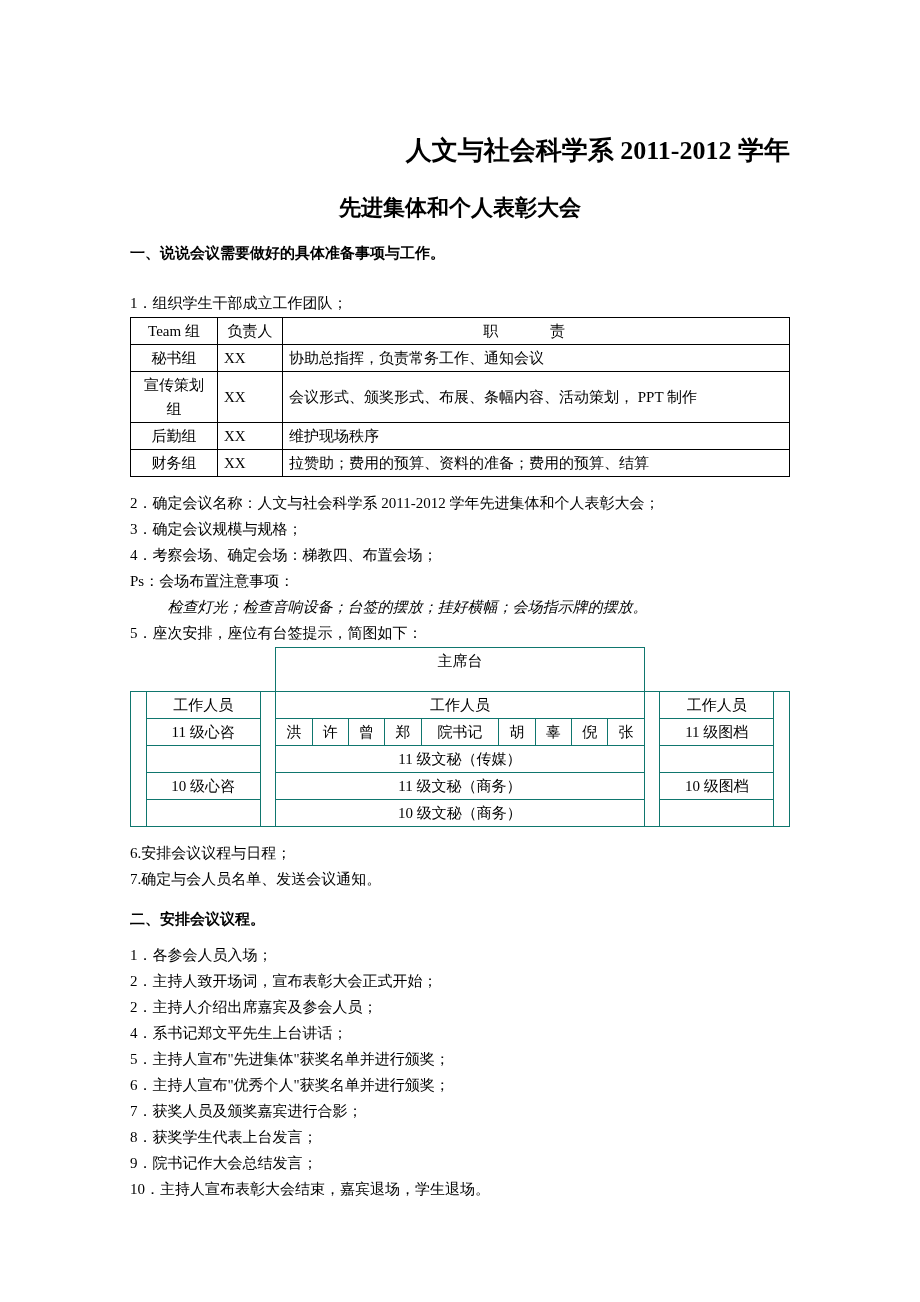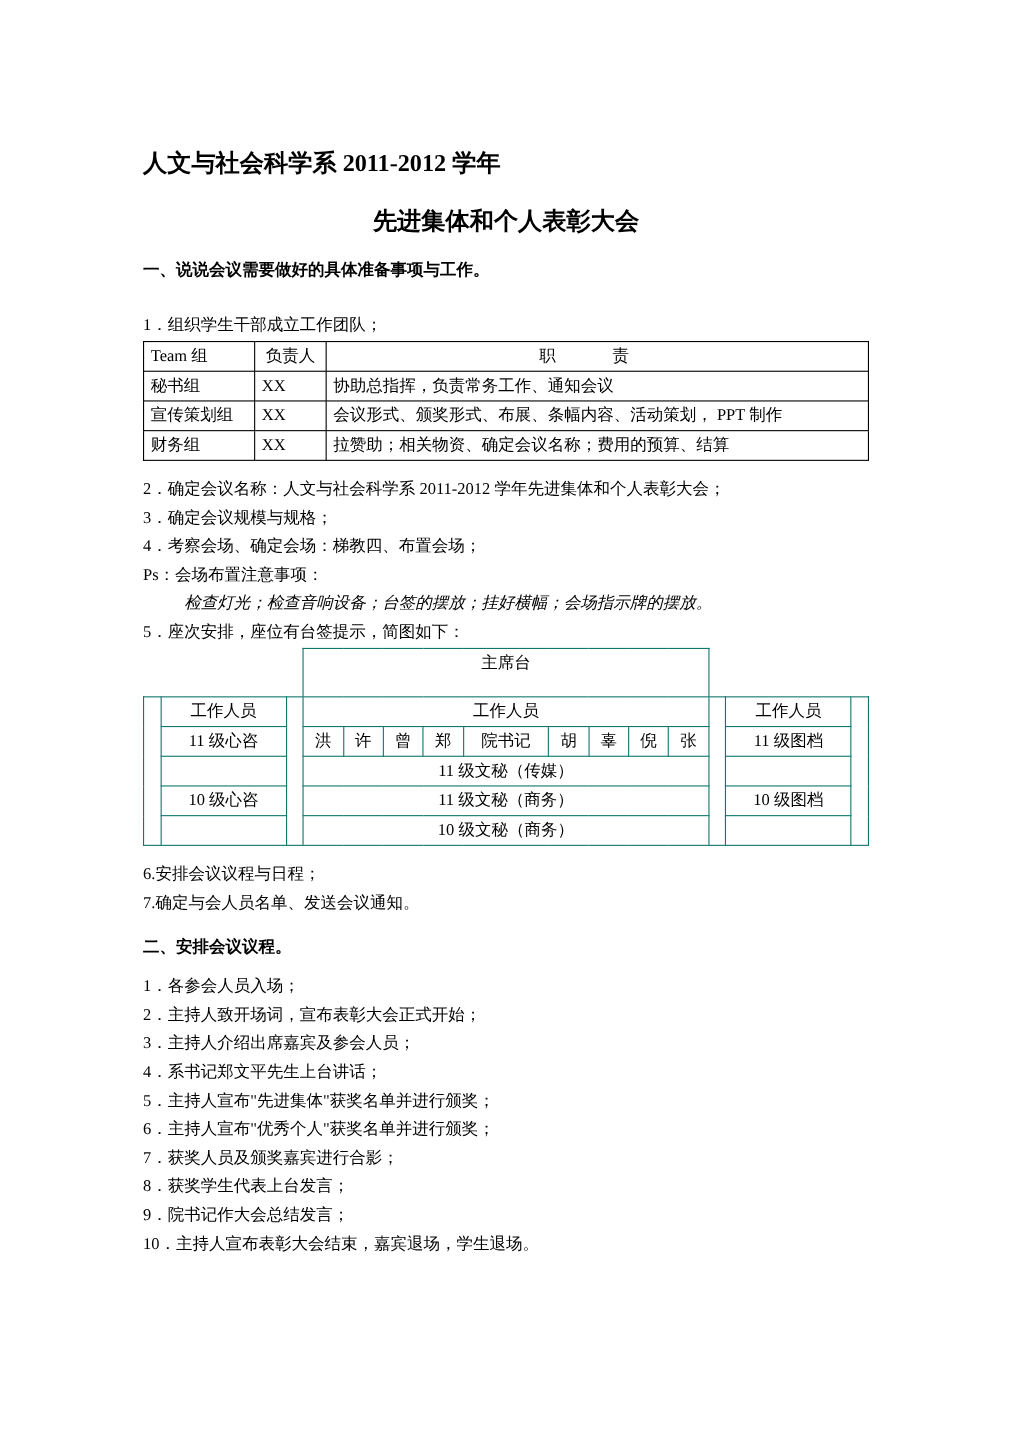--- a/index.html
+++ b/index.html
@@ -6,22 +6,22 @@
     body {
       font-family: "SimSun", "宋体", serif;
       font-size: 15px;
       line-height: 1.6;
       color: #000;
       background: #fff;
       padding: 130px 130px 100px 130px;
       width: 920px;
     }
     .title-main {
-      text-align: left;
-      font-size: 22px;
+      text-align: right;
+      font-size: 26px;
       font-weight: bold;
       margin-bottom: 18px;
       font-family: "SimSun", "宋体", serif;
     }
     .title-sub {
       text-align: center;
       font-size: 22px;
       font-weight: bold;
       margin-bottom: 16px;
       font-family: "SimSun", "宋体", serif;
@@ -42,21 +42,21 @@
       width: 100%;
       margin-top: 2px;
       margin-bottom: 14px;
     }
     table.team td, table.team th {
       border: 1px solid #000;
       padding: 1px 6px;
       font-size: 15px;
       font-weight: normal;
     }
-    table.team td:nth-child(1) { width: 101px; text-align: left; }
+    table.team td:nth-child(1) { width: 87px; text-align: center; }
     table.team td:nth-child(2) { width: 65px; }
     table.team td:nth-child(3) { }
     table.team .hcell { text-align: center; }
     .dutyhead { letter-spacing: 24px; text-align: center; padding-left: 24px; }
 
     table.seating {
       border-collapse: collapse;
       width: 100%;
       margin-top: 2px;
       margin-bottom: 14px;
@@ -93,23 +93,28 @@
     <td>秘书组</td>
     <td>XX</td>
     <td>协助总指挥，负责常务工作、通知会议</td>
   </tr>
   <tr>
     <td>宣传策划组</td>
     <td>XX</td>
     <td>会议形式、颁奖形式、布展、条幅内容、活动策划， PPT 制作</td>
   </tr>
   <tr>
+    <td>后勤组</td>
+    <td>XX</td>
+    <td>维护现场秩序</td>
+  </tr>
+  <tr>
     <td>财务组</td>
     <td>XX</td>
-    <td>拉赞助；相关物资、确定会议名称；费用的预算、结算</td>
+    <td>拉赞助；费用的预算、资料的准备；费用的预算、结算</td>
   </tr>
 </tbody>
   </table>
 
 <div class="list-item">2．确定会议名称：人文与社会科学系 2011-2012 学年先进集体和个人表彰大会；</div>
 <div class="list-item">3．确定会议规模与规格；</div>
 <div class="list-item">4．考察会场、确定会场：梯教四、布置会场；</div>
 <div class="list-item">Ps：会场布置注意事项：</div>
 <div class="list-item indent">检查灯光；检查音响设备；台签的摆放；挂好横幅；会场指示牌的摆放。</div>
 <div class="list-item">5．座次安排，座位有台签提示，简图如下：</div>
@@ -184,20 +189,20 @@
 </style>
 
 <div class="list-item">6.安排会议议程与日程；</div>
 <div class="list-item">7.确定与会人员名单、发送会议通知。</div>
 
 <div class="spacer-md"></div>
 
 <div class="section-heading">二、安排会议议程。</div>
 <div class="list-item">1．各参会人员入场；</div>
 <div class="list-item">2．主持人致开场词，宣布表彰大会正式开始；</div>
-<div class="list-item">3．主持人介绍出席嘉宾及参会人员；</div>
+<div class="list-item">2．主持人介绍出席嘉宾及参会人员；</div>
 <div class="list-item">4．系书记郑文平先生上台讲话；</div>
 <div class="list-item">5．主持人宣布"先进集体"获奖名单并进行颁奖；</div>
 <div class="list-item">6．主持人宣布"优秀个人"获奖名单并进行颁奖；</div>
 <div class="list-item">7．获奖人员及颁奖嘉宾进行合影；</div>
 <div class="list-item">8．获奖学生代表上台发言；</div>
 <div class="list-item">9．院书记作大会总结发言；</div>
 <div class="list-item">10．主持人宣布表彰大会结束，嘉宾退场，学生退场。</div>
 
 </body></html>

